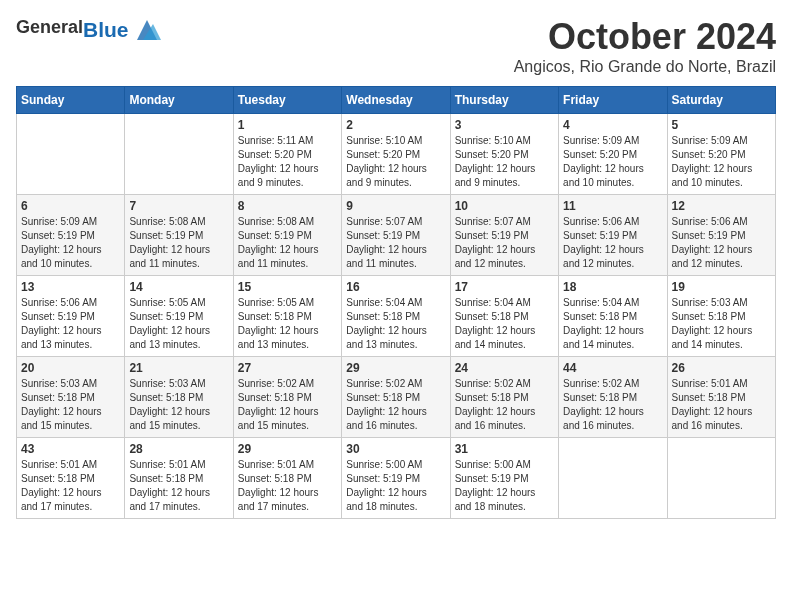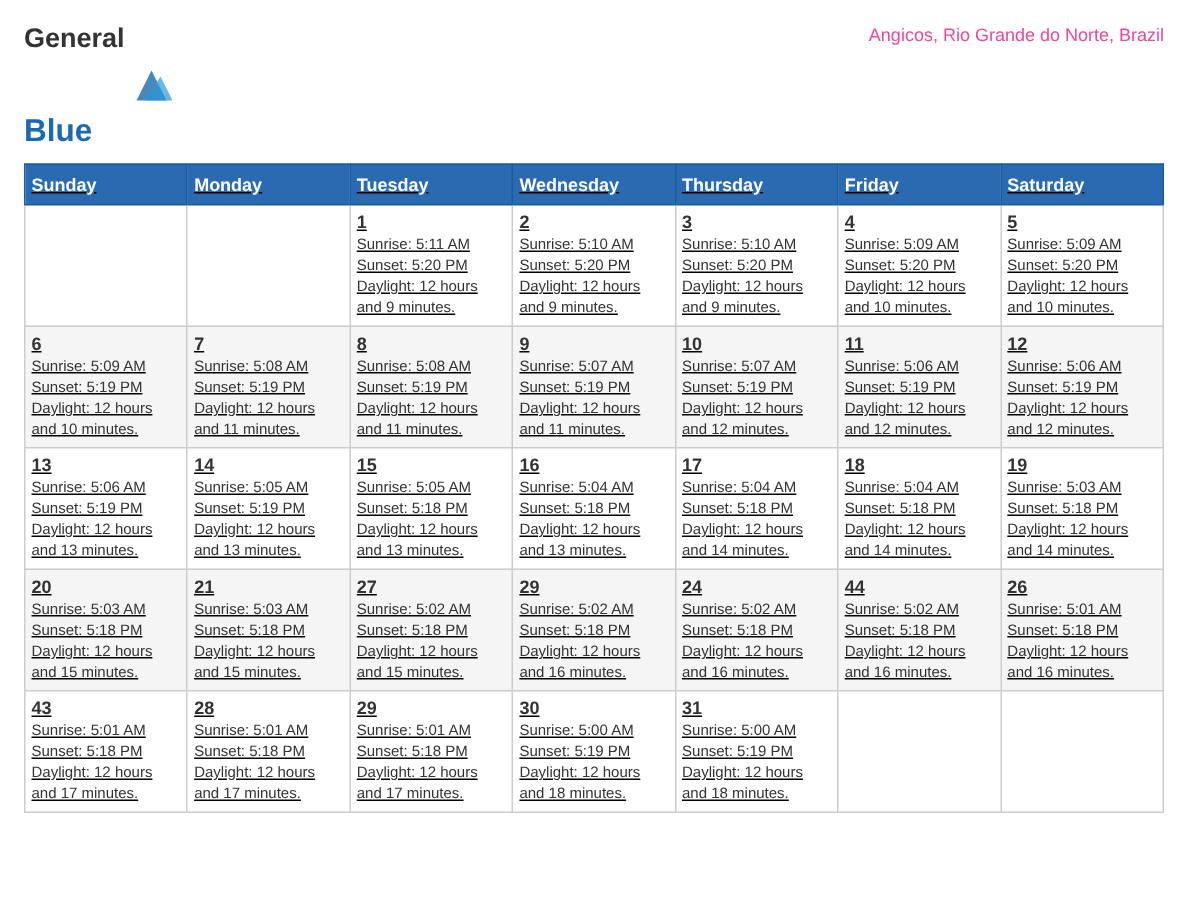--- a/index.html
+++ b/index.html
@@ -15,23 +15,22 @@
       justify-content: space-between;
       align-items: flex-start;
       margin-bottom: 10px;
     }
     .logo {
       display: flex;
       align-items: center;
     }
     .logo-text {
       display: flex;
-      flex-direction: column;
+      flex-direction: row;
       line-height: 1.1;
-      gap: 40px;
     }
     .logo-general {
       font-size: 18px;
       font-weight: bold;
       color: #333;
     }
     .logo-blue {
       font-size: 21px;
       font-weight: bold;
       color: #1a6ab1;
@@ -43,28 +42,27 @@
     }
     .title-area {
       text-align: right;
     }
     .month-title {
       font-size: 36px;
       font-weight: bold;
       color: #333;
     }
     .location-title {
-      font-size: 12px;
-      color: #ec4899;
+      font-size: 16px;
+      color: #404040;
     }
     .calendar-table {
       width: 100%;
       border-collapse: collapse;
       font-size: 11px;
-      text-decoration: underline;
     }
     .calendar-table thead tr th {
       background-color: #2a6ab1;
       color: #fff;
       padding: 6px 4px;
       text-align: left;
       font-size: 12px;
       font-weight: bold;
       border: 1px solid #1a5a9f;
     }
@@ -103,20 +101,21 @@
     <div class="logo-text">
       <span class="logo-general">General</span>
       <span class="logo-blue">Blue</span>
     </div>
     <svg class="logo-icon" viewBox="0 0 28 28" xmlns="http://www.w3.org/2000/svg">
       <polygon points="4,24 14,4 24,24" fill="#1a6ab1" opacity="0.8"></polygon>
       <polygon points="10,24 20,8 28,24" fill="#2a9ad4" opacity="0.7"></polygon>
     </svg>
   </div>
   <div class="title-area">
+    <div class="month-title">October 2024</div>
     <div class="location-title">Angicos, Rio Grande do Norte, Brazil</div>
   </div>
 </div>
 
 <table class="calendar-table">
   <thead>
     <tr>
     <th>Sunday</th>
         <th>Monday</th>
         <th>Tuesday</th>

